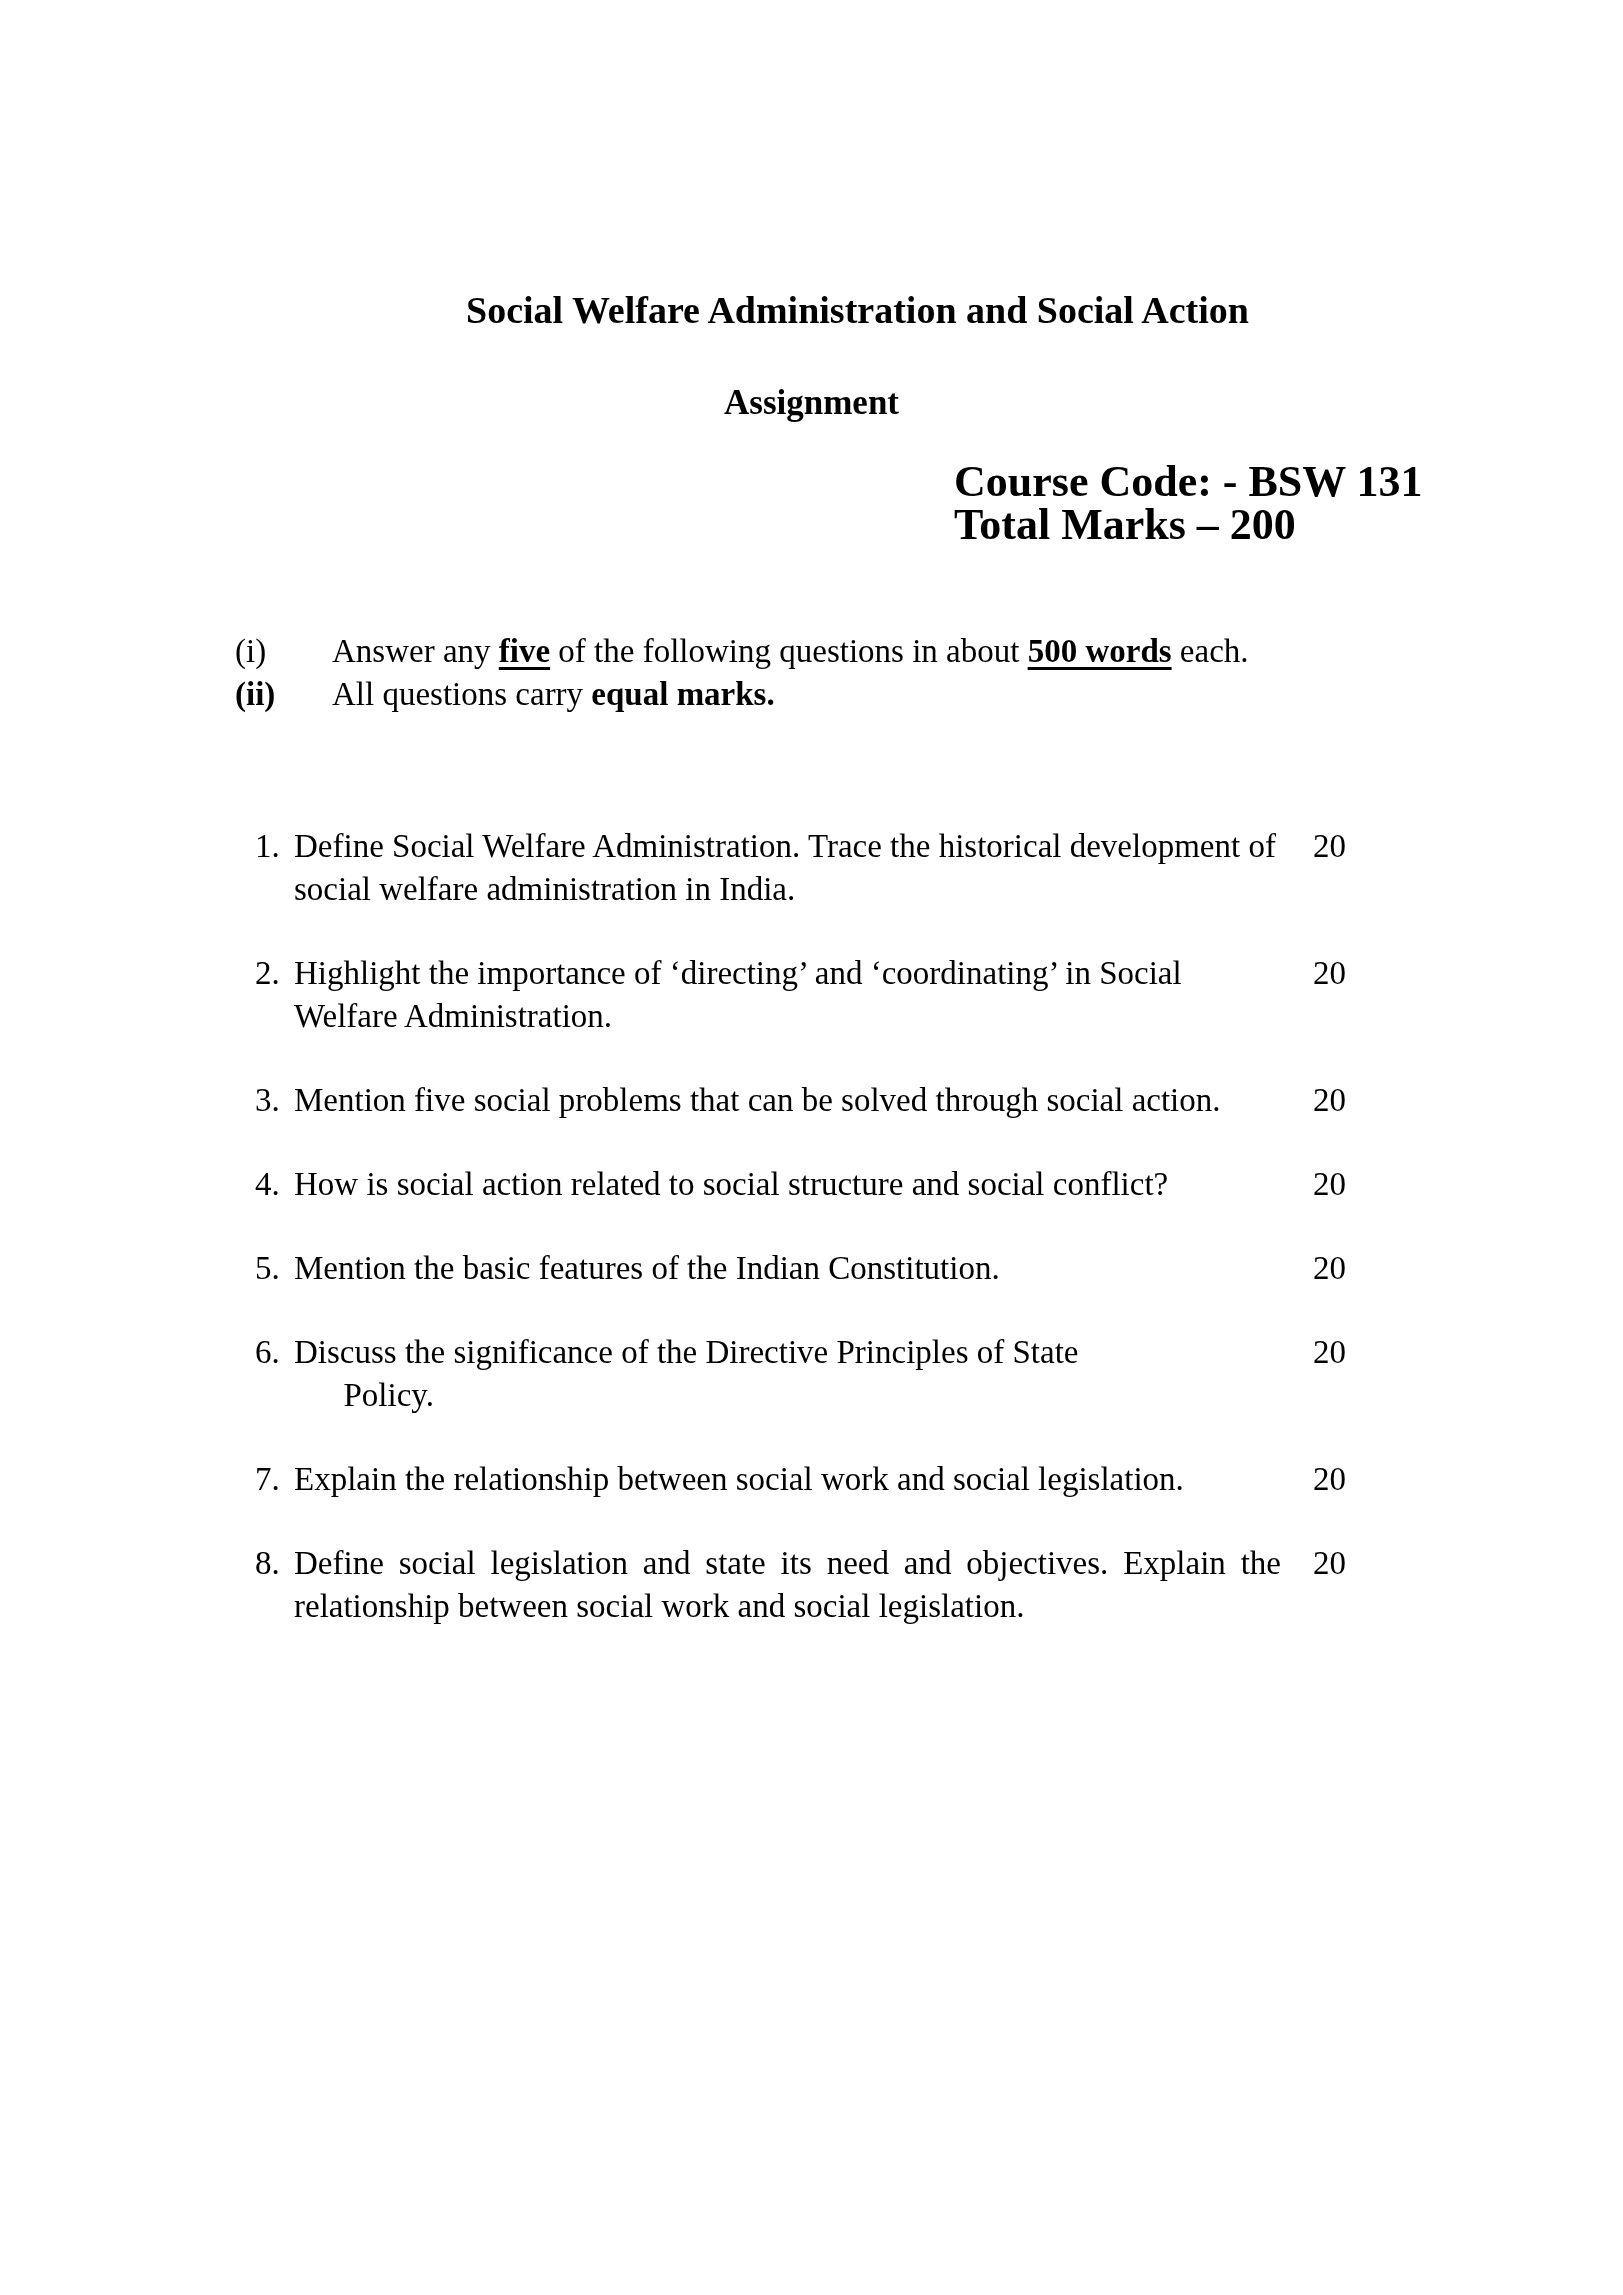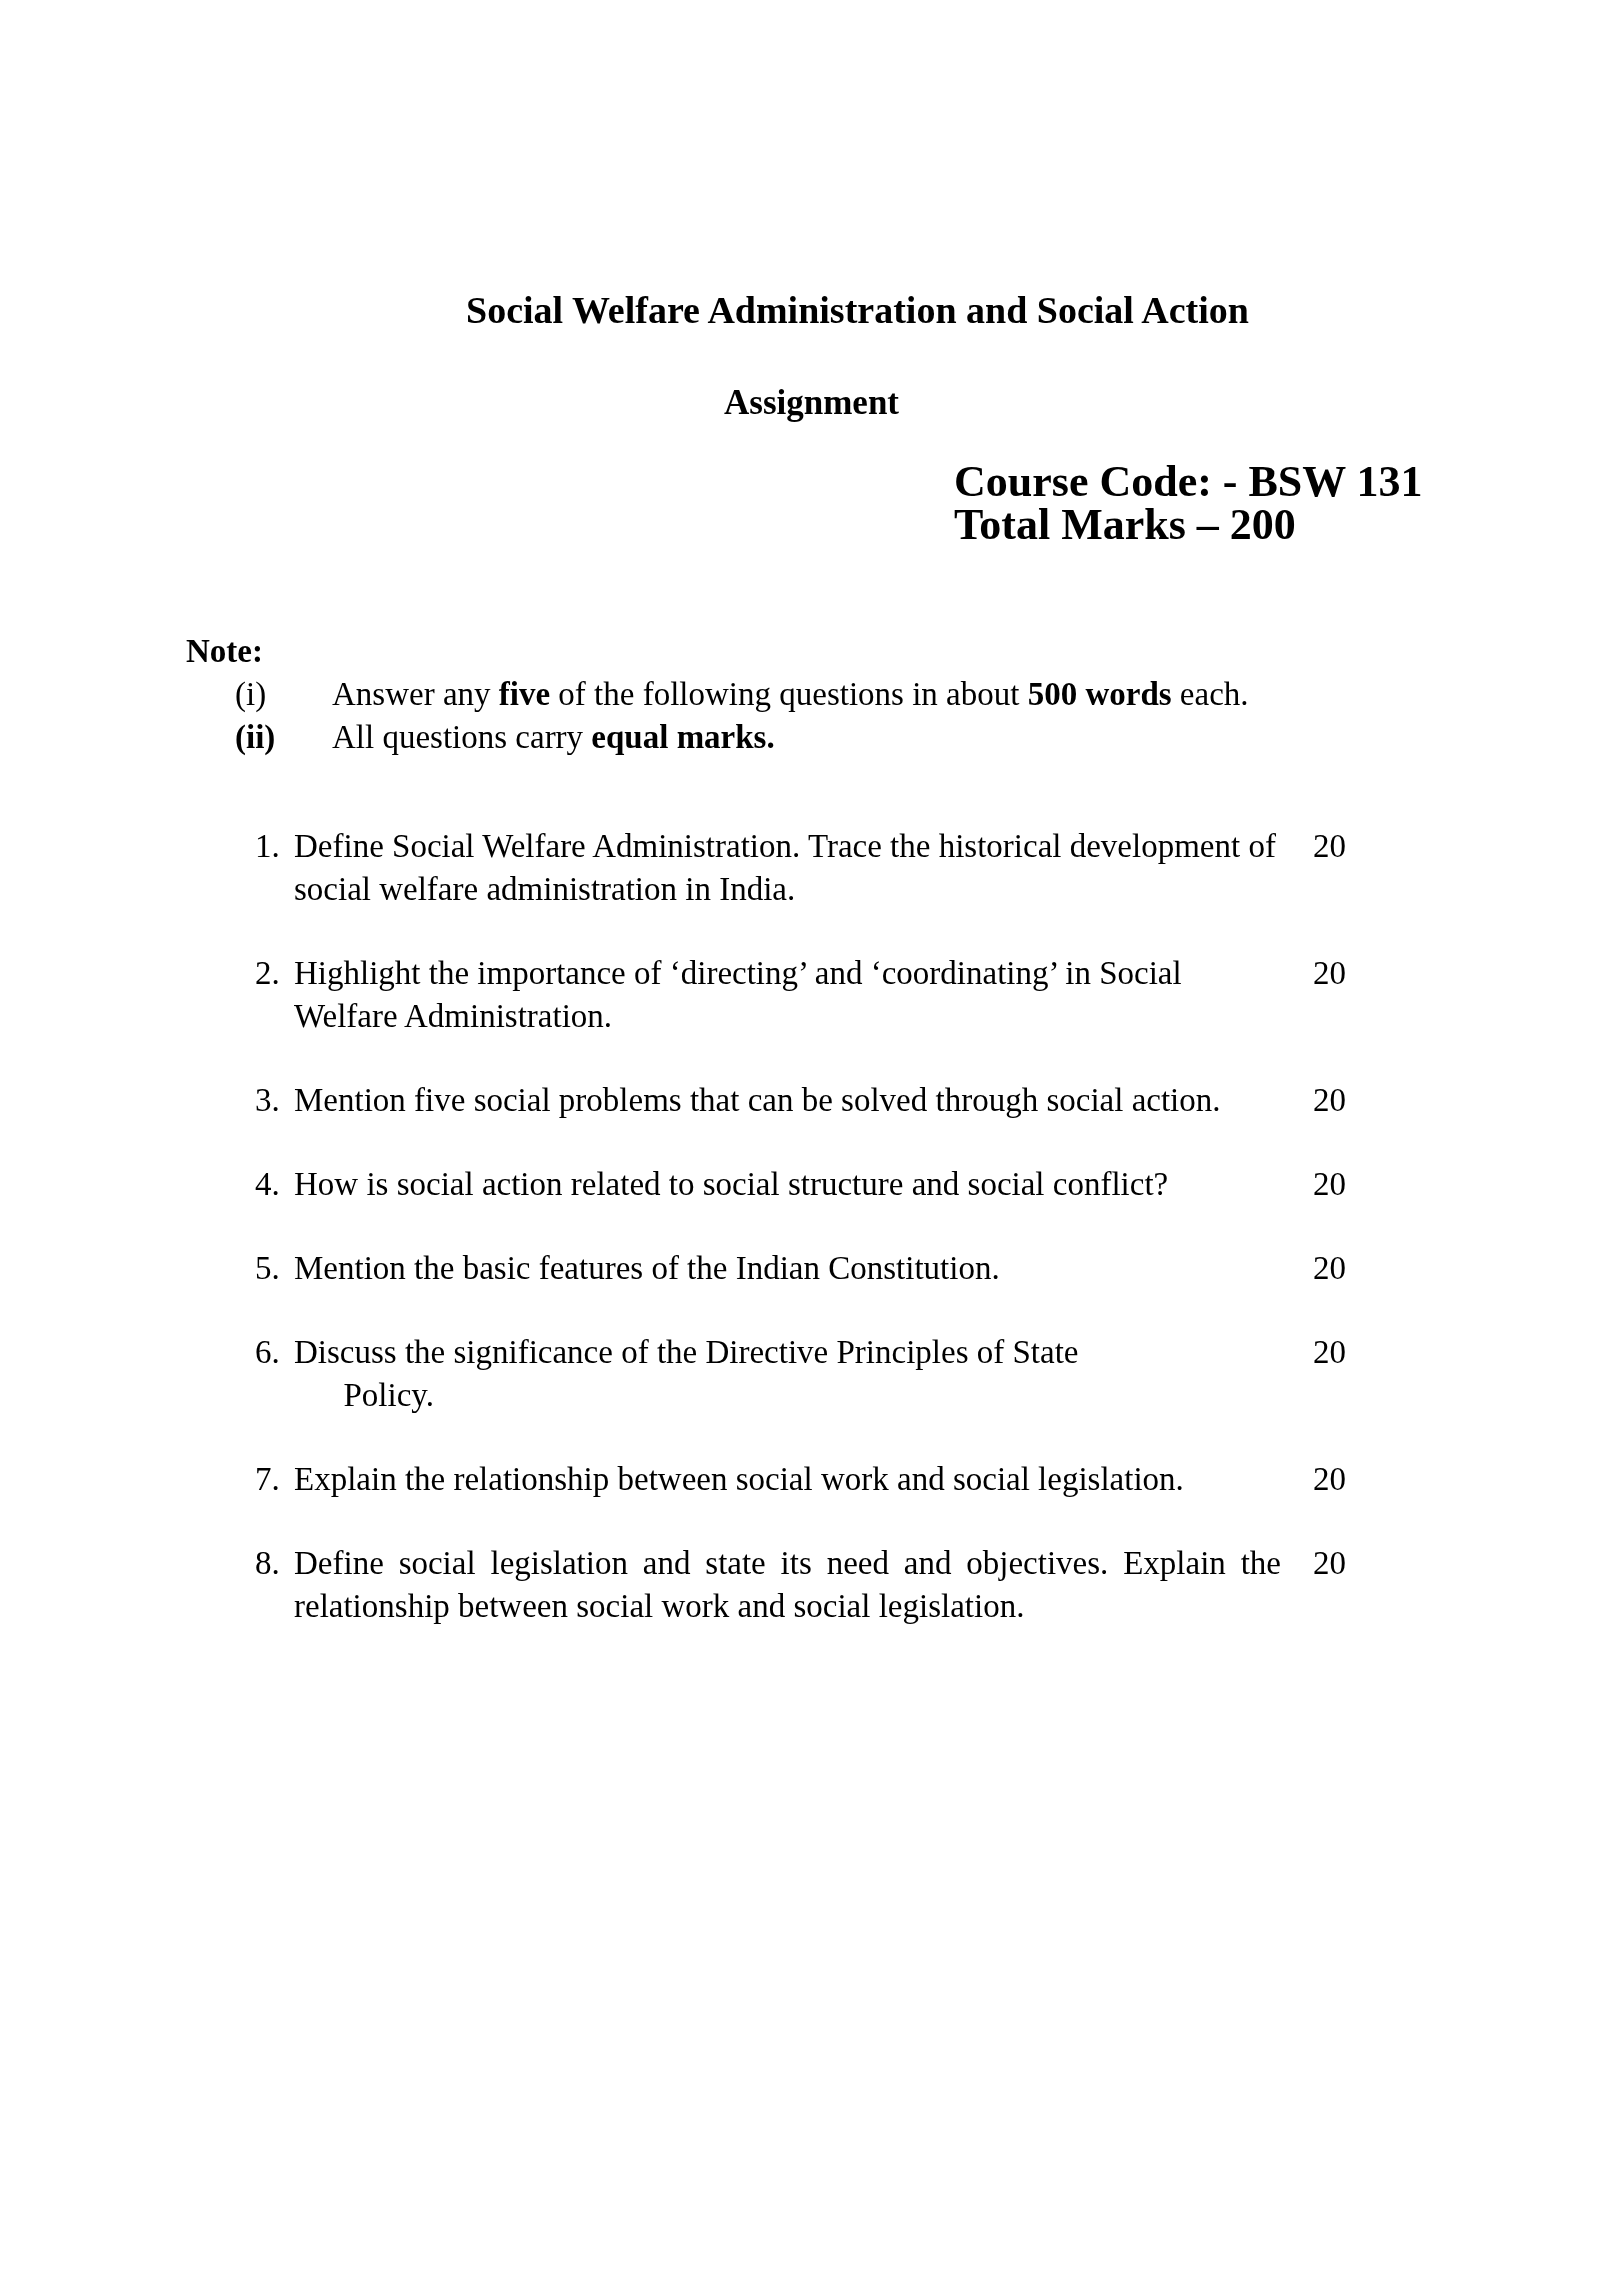--- a/index.html
+++ b/index.html
@@ -65,20 +65,21 @@
     flex-shrink: 0;
   }
   .note-label.bold {
     font-weight: bold;
   }
   .note-text {
     width: 1047px;
   }
   .bu {
     font-weight: bold;
+    text-decoration: underline;
     text-decoration-thickness: 3.3px;
     text-underline-offset: 4.6px;
   }
   .b {
     font-weight: bold;
   }
   .questions {
     position: absolute;
     top: 825px;
     left: 255px;
@@ -117,21 +118,20 @@
   <div class="doc-title">Social Welfare Administration and Social Action</div>
 
   <div class="doc-subtitle">Assignment</div>
 
   <div class="course-block">
     <div>Course Code: - BSW 131</div>
     <div>Total Marks – 200</div>
   </div>
 
   <div class="note-block">
-    <div class="note-heading">Note:</div>
     <div class="note-row">
       <div class="note-label">(i)</div>
       <div class="note-text"><span>Answer any </span><span class="bu">five</span><span> of the following questions in about </span><span class="bu">500 words</span><span> each.</span></div>
     </div>
     <div class="note-row">
       <div class="note-label bold">(ii)</div>
       <div class="note-text"><span>All questions carry </span><span class="b">equal marks.</span></div>
     </div>
   </div>
 

